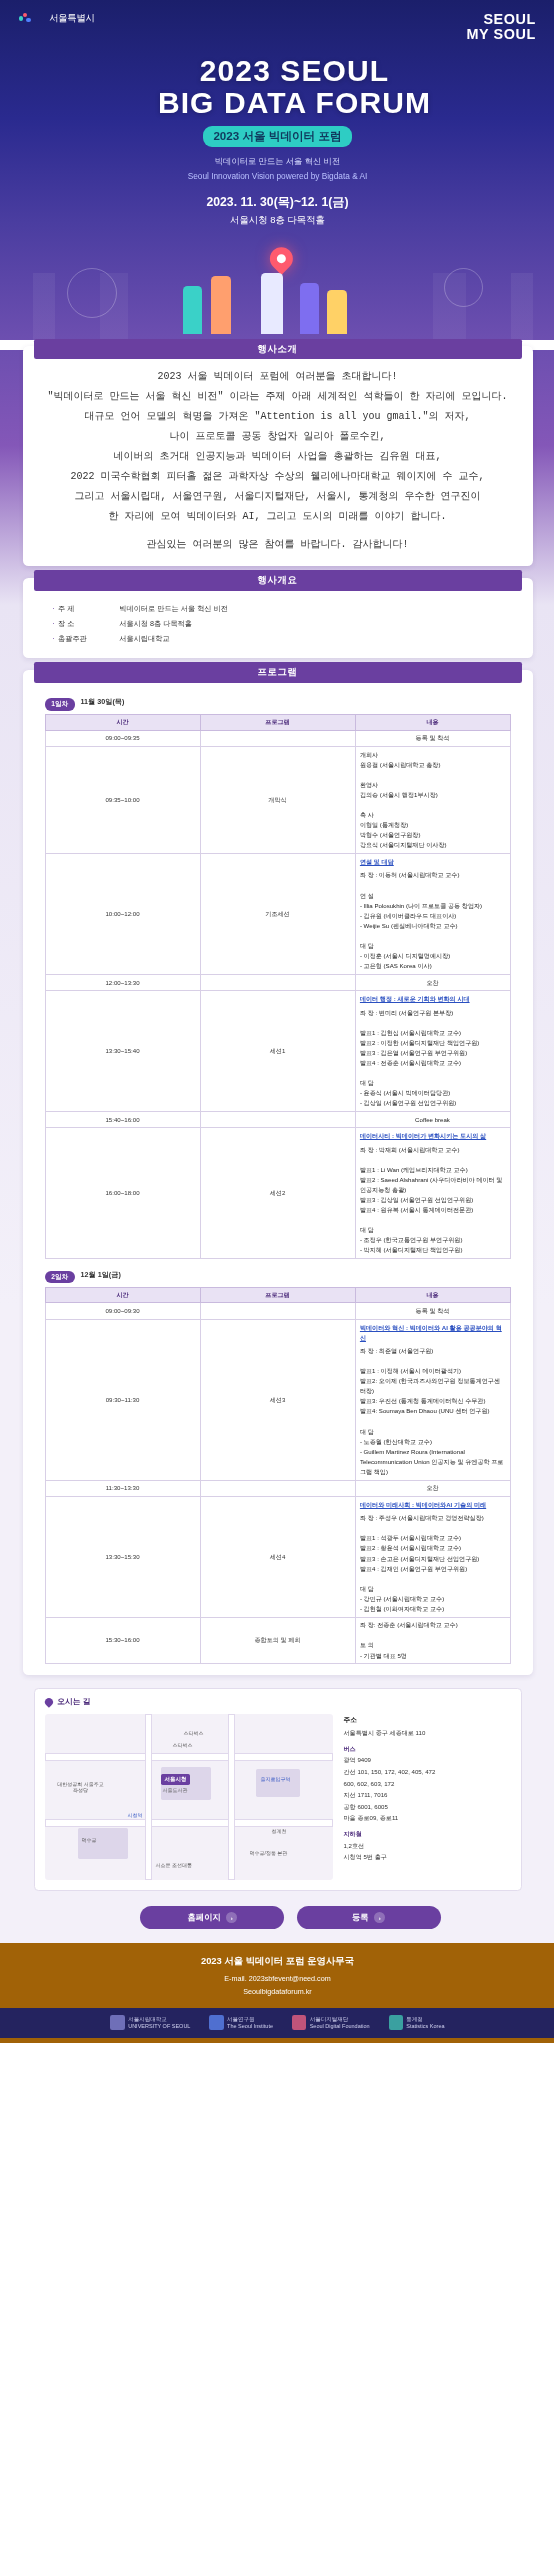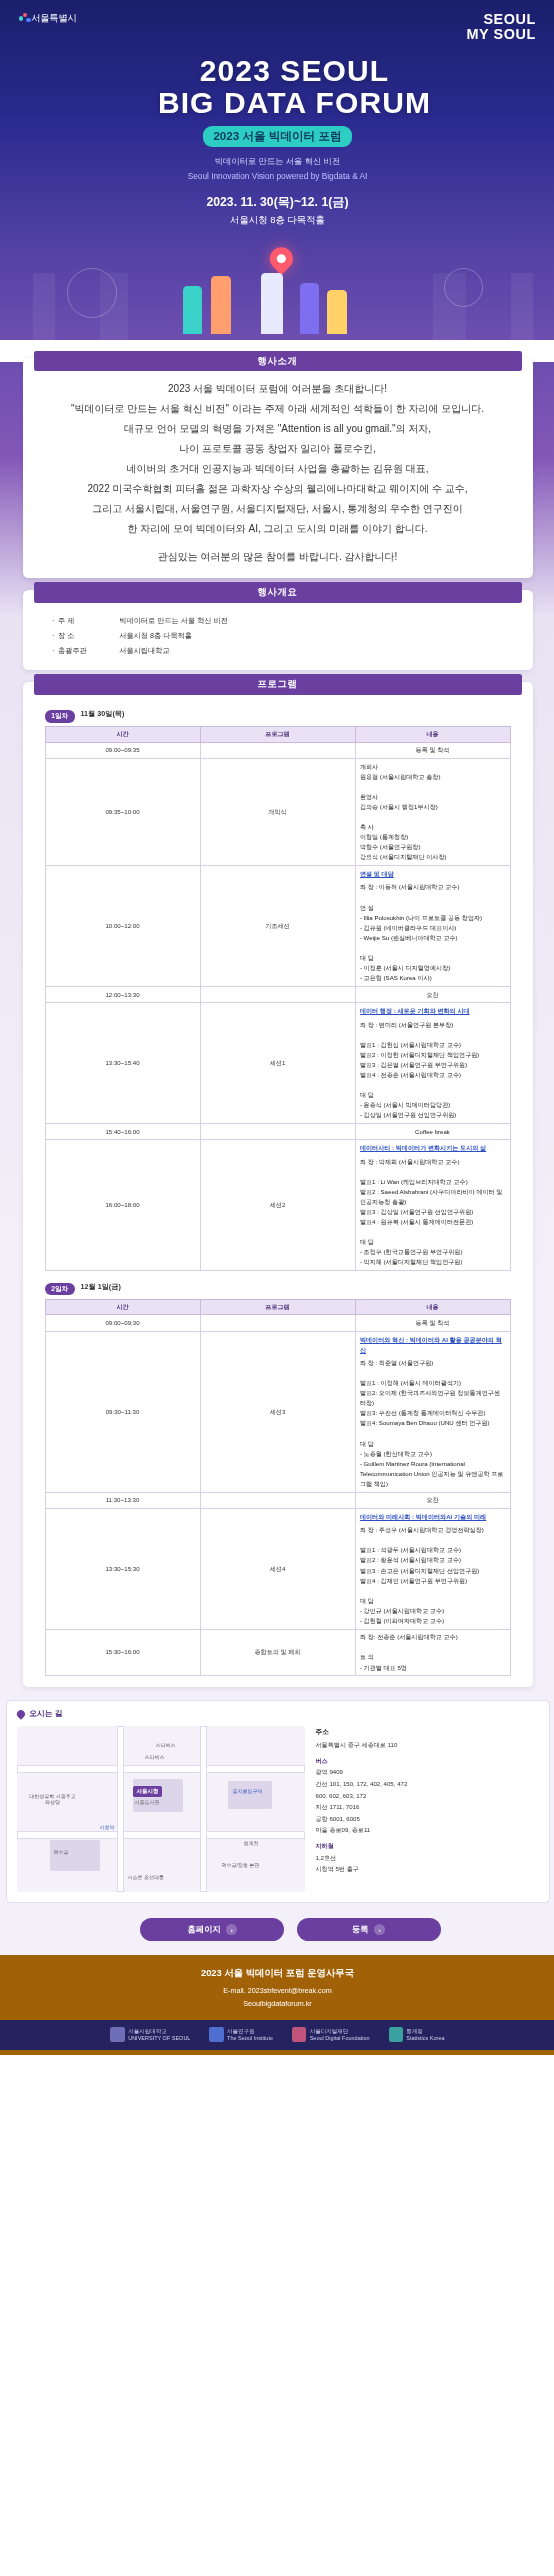--- a/index.html
+++ b/index.html
@@ -16,21 +16,21 @@
   .hero {
     position:relative;
     background:linear-gradient(180deg,#1b1f6b 0%, #2a2a8f 35%, #4a3da0 65%, #6d4fb0 100%);
     padding:12.2px 0 0 0;
     overflow:hidden;
   }
   .hero-top {
     display:flex; justify-content:space-between; align-items:flex-start;
     padding:0 19px;
   }
-  .seoul-logo { display:flex; align-items:center; gap:0; color:#fff; font-size:9.4px; letter-spacing:-0.3px;}
+  .seoul-logo { display:flex; align-items:center; gap:18px; color:#fff; font-size:9.4px; letter-spacing:-0.3px;}
   .seoul-mark { width:12.2px; height:12.2px; position:relative; }
   .seoul-mark i { position:absolute; display:block; border-radius:50%;}
   .seoul-mark i.a { width:4.4px;height:4.4px;background:#3ad1c8;left:0;top:3.9px;}
   .seoul-mark i.b { width:4.4px;height:4.4px;background:#ff5a6e;left:3.9px;top:0;}
   .seoul-mark i.c { width:4.4px;height:4.4px;background:#4f7fff;left:7.2px;top:5px;}
   .brand-right { text-align:right; color:#fff; font-weight:bold; line-height:1.05; font-size:14.4px; letter-spacing:0.6px;}
   .brand-right .s2 { font-size:14.4px; }
 
   .hero-title {
     text-align:center;
@@ -122,21 +122,21 @@
     padding:2.8px 0; font-size:6.1px;
   }
   table.prog td { border:0.6px solid #d8cfe6; padding:2.8px 4.4px; vertical-align:middle; line-height:1.65;}
   table.prog td.time { text-align:center; width:51px; color:#333;}
   table.prog td.name { text-align:center; width:53px; color:#333;}
   table.prog td.center { text-align:center; }
   .lnk { color:#2a4fc0; text-decoration:underline; font-weight:bold;}
   .spacer6 { height:3.3px; }
 
   
-  .map-box { width:544px; margin:9px auto 0; background:#fff; border:0.6px solid #e2dced; border-radius:4.4px; padding:7.8px 10px 10px;}
+  .map-box { width:488px; margin:9px auto 0; background:#fff; border:0.6px solid #e2dced; border-radius:4.4px; padding:7.8px 10px 10px;}
   .map-head { display:flex; align-items:center; gap:4.4px; font-size:7.8px; font-weight:bold; color:#4b2a7a; }
   .map-pin { width:8.3px;height:8.3px;border-radius:50% 50% 50% 0; background:#6a3fa0; rotate:-45deg; display:inline-block;}
   .map-body { display:flex; gap:11px; margin-top:6.7px; }
   .map-canvas { position:relative; width:288px; height:166px; background:#f4f1f8; border-radius:3.3px; overflow:hidden;}
   .map-canvas .road { position:absolute; background:#ffffff; border:0.6px solid #e0d8ec;}
   .map-canvas .rh { height:7.8px; left:0; right:0;}
   .map-canvas .rv { width:7.8px; top:0; bottom:0;}
   .map-canvas .marker {
     position:absolute; background:#6a3fa0; color:#fff; font-size:5.5px; font-weight:bold;
     padding:1.7px 3.9px; border-radius:1.7px; white-space:nowrap;
@@ -214,21 +214,21 @@
       <div class="person p1"></div>
       <div class="person p2"></div>
       <div class="person p5"></div>
       <div class="person p3"></div>
       <div class="person p4"></div>
     </div>
   </div>
 
   <div class="body-wrap">
 
-    <div class="card" style="margin-top:22px;">
+    <div class="card" style="margin-top:10px;font-family:Liberation Mono, monospace;">
       <div class="ribbon">행사소개</div>
       <div class="card-inner">
         <div class="intro-p">
           <div>2023 서울 빅데이터 포럼에 여러분을 초대합니다!</div>
           <div>"빅데이터로 만드는 서울 혁신 비전" 이라는 주제 아래 세계적인 석학들이 한 자리에 모입니다.</div>
           <div>대규모 언어 모델의 혁명을 가져온 "Attention is all you gmail."의 저자,</div>
           <div>나이 프로토콜 공동 창업자 일리아 폴로수킨,</div>
           <div>네이버의 초거대 인공지능과 빅데이터 사업을 총괄하는 김유원 대표,</div>
           <div>2022 미국수학협회 피터홀 젊은 과학자상 수상의 웰리에나마대학교 웨이지에 수 교수,</div>
           <div>그리고 서울시립대, 서울연구원, 서울디지털재단, 서울시, 통계청의 우수한 연구진이</div>
@@ -498,21 +498,21 @@
       </button>
     </div>
     <div style="height:10px;"></div>
   </div>
 
   <div class="footer">
     <div class="f1">2023 서울 빅데이터 포럼 운영사무국</div>
     <div class="f2">
       <div>
         <span>E-mail.</span>
-        <span>2023sbfevent@break.com</span>
+        <span>2023sbfevent@need.com</span>
       </div>
       <div>Seoulbigdataforum.kr</div>
     </div>
     <div class="footer-logos">
       <div class="flogo">
         <span class="mk"></span>
         <span class="tx">
           <span>서울시립대학교</span><br>
           <span>UNIVERSITY OF SEOUL</span>
         </span>

